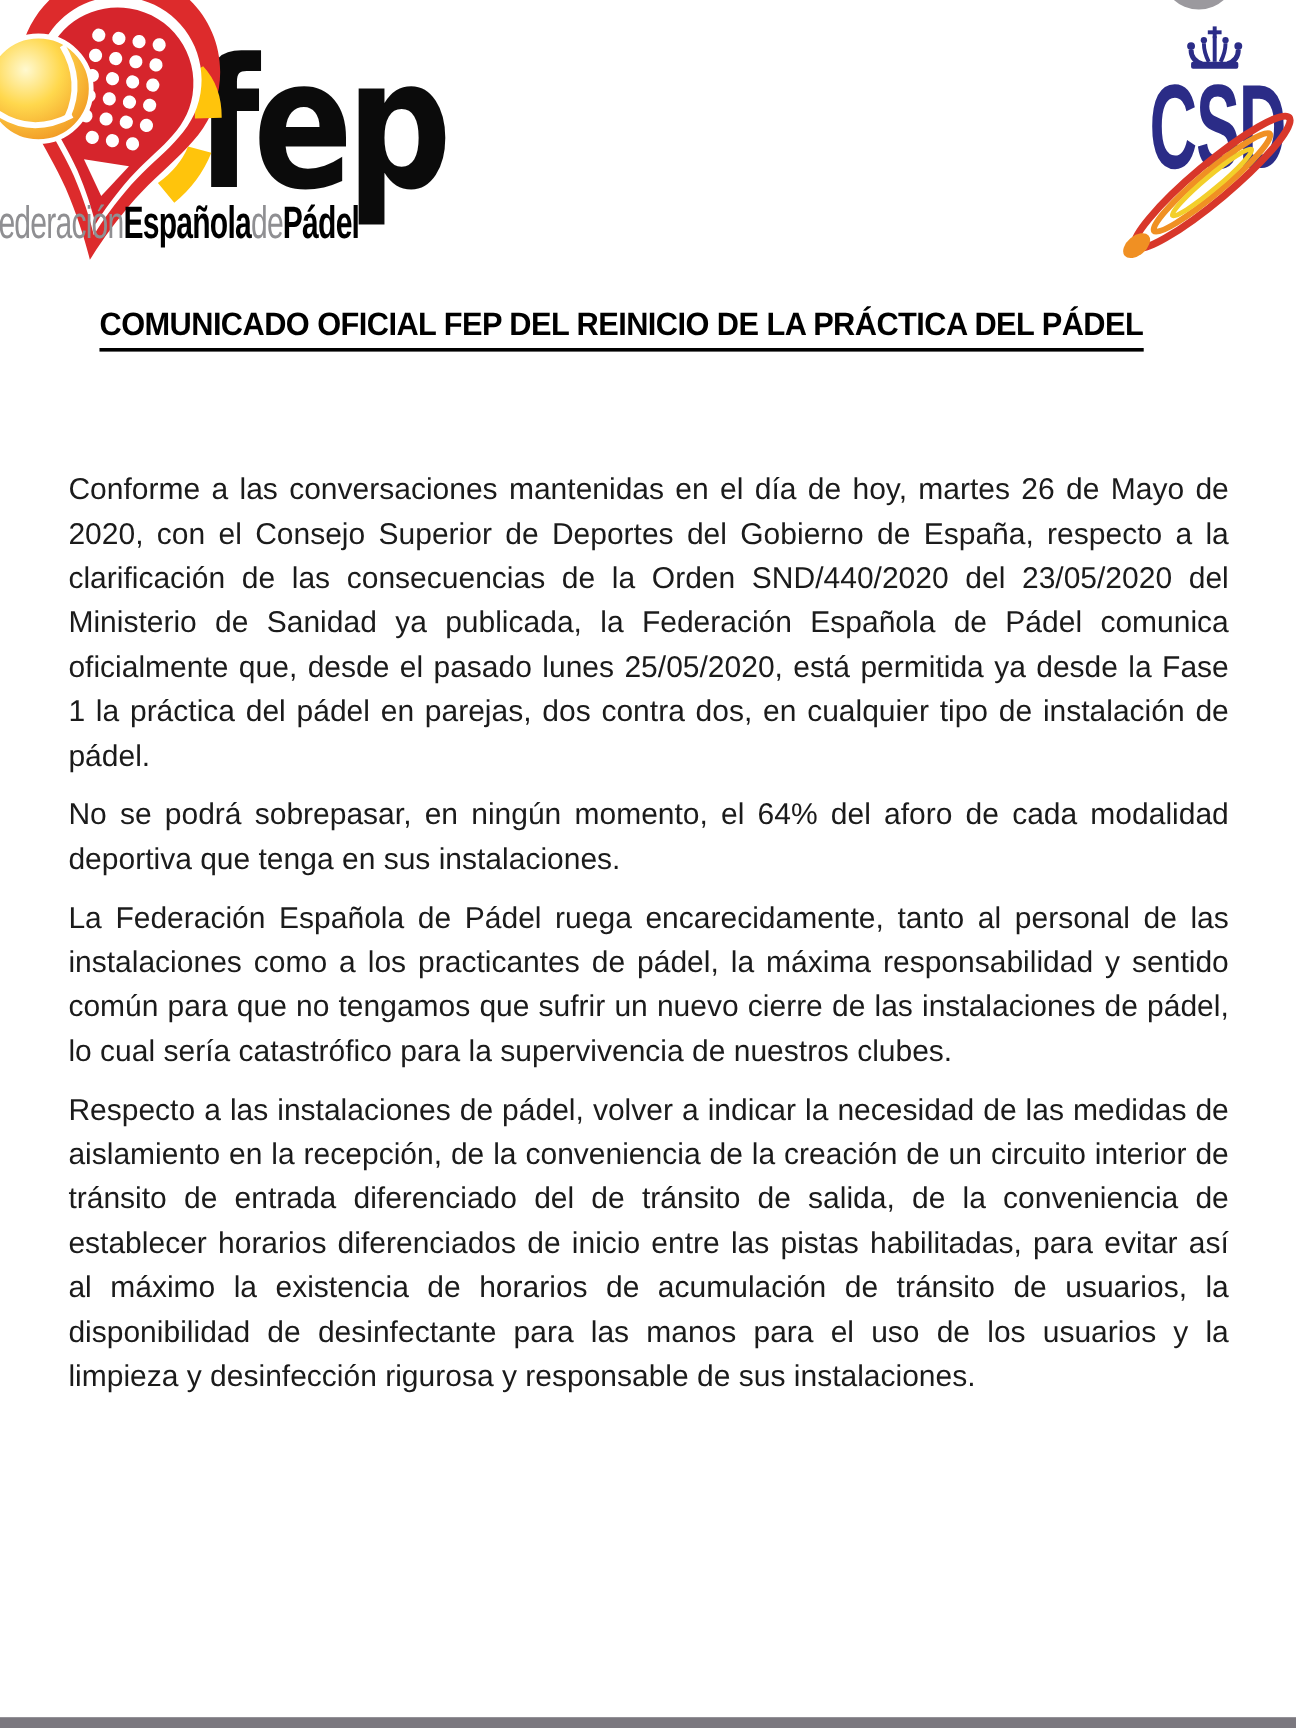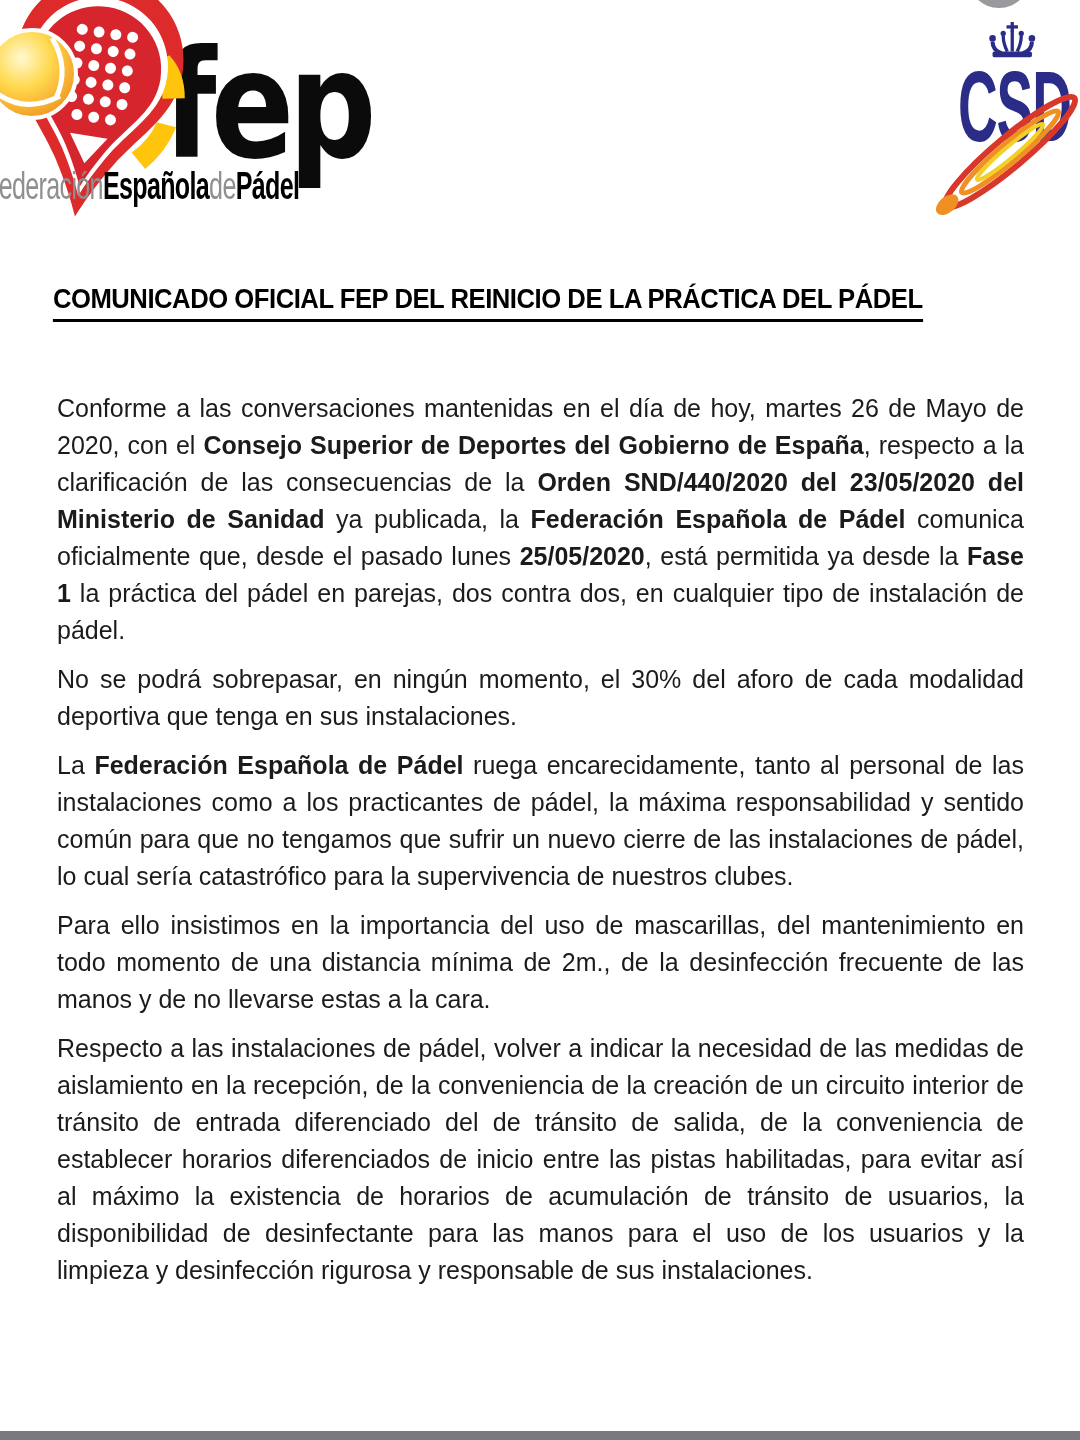--- a/index.html
+++ b/index.html
@@ -43,40 +43,40 @@
   .csd-text{
     position:absolute;left:28px;top:46px;z-index:1;
     font-weight:bold;font-size:100px;line-height:100px;
     letter-spacing:-2px;color:var(--csd-navy,#2b2c87);
     transform:scaleX(.55);transform-origin:left top;
     white-space:nowrap;
   }
   .csd-logo svg{position:absolute;left:0;top:0;z-index:2;}
 
   
-  .title-wrap{position:absolute;left:0;top:284px;width:976px;text-align:center;}
+  .title-wrap{position:absolute;left:0;top:255px;width:976px;text-align:right;}
   .title-text{
     display:inline-block;
     font-size:27px;font-weight:bold;letter-spacing:-.5px;
     color:#000;
     transform:scaleX(.95);transform-origin:center top;
     border-bottom:3px solid #000;
     padding-bottom:4px;
     white-space:nowrap;
   }
 
   
   .doc-body{position:absolute;left:57px;top:390px;width:967px;}
   .doc-body p{
     margin:0 0 12px 0;
     font-size:25px;line-height:37px;
     text-align:justify;
     color:var(--text-color,#1b1b1b);
   }
-  .doc-body p b{font-weight:bold;}
+  .doc-body p b{font-weight:normal;}
 
   
   .bottom-bar{
     position:absolute;left:0;top:1431px;width:1080px;height:9px;
     background:var(--bottom-bar-gray,#7b787f);
   }
 </style>
 </head>
 <body>
 
@@ -178,21 +178,20 @@
       </g>
     </svg>
   </div>
 
   <div class="title-wrap">
     <span class="title-text">COMUNICADO OFICIAL FEP DEL REINICIO DE LA PRÁCTICA DEL PÁDEL</span>
   </div>
 
   <div class="doc-body">
       <p><span>Conforme a las conversaciones mantenidas en el día de hoy, martes 26 de Mayo de 2020, con el </span><b>Consejo Superior de Deportes del Gobierno de España</b><span>, respecto a la clarificación de las consecuencias de la </span><b>Orden SND/440/2020 del 23/05/2020 del Ministerio de Sanidad</b><span> ya publicada, la </span><b>Federación Española de Pádel</b><span> comunica oficialmente que, desde el pasado lunes </span><b>25/05/2020</b><span>, está permitida ya desde la </span><b>Fase 1</b><span> la práctica del pádel en parejas, dos contra dos, en cualquier tipo de instalación de pádel.</span></p>
-      <p><span>No se podrá sobrepasar, en ningún momento, el 30% del aforo de cada modalidad deportiva que tenga en sus instalaciones.</span></p>
+      <p><span>No se podrá sobrepasar, en ningún momento, el 64% del aforo de cada modalidad deportiva que tenga en sus instalaciones.</span></p>
       <p><span>La </span><b>Federación Española de Pádel</b><span> ruega encarecidamente, tanto al personal de las instalaciones como a los practicantes de pádel, la máxima responsabilidad y sentido común para que no tengamos que sufrir un nuevo cierre de las instalaciones de pádel, lo cual sería catastrófico para la supervivencia de nuestros clubes.</span></p>
-      <p><span>Para ello insistimos en la importancia del uso de mascarillas, del mantenimiento en todo momento de una distancia mínima de 2m., de la desinfección frecuente de las manos y de no llevarse estas a la cara.</span></p>
       <p><span>Respecto a las instalaciones de pádel, volver a indicar la necesidad de las medidas de aislamiento en la recepción, de la conveniencia de la creación de un circuito interior de tránsito de entrada diferenciado del de tránsito de salida, de la conveniencia de establecer horarios diferenciados de inicio entre las pistas habilitadas, para evitar así al máximo la existencia de horarios de acumulación de tránsito de usuarios, la disponibilidad de desinfectante para las manos para el uso de los usuarios y la limpieza y desinfección rigurosa y responsable de sus instalaciones.</span></p>
     </div>
 
   <div class="bottom-bar"></div>
 
 </div>
 
 </body></html>

